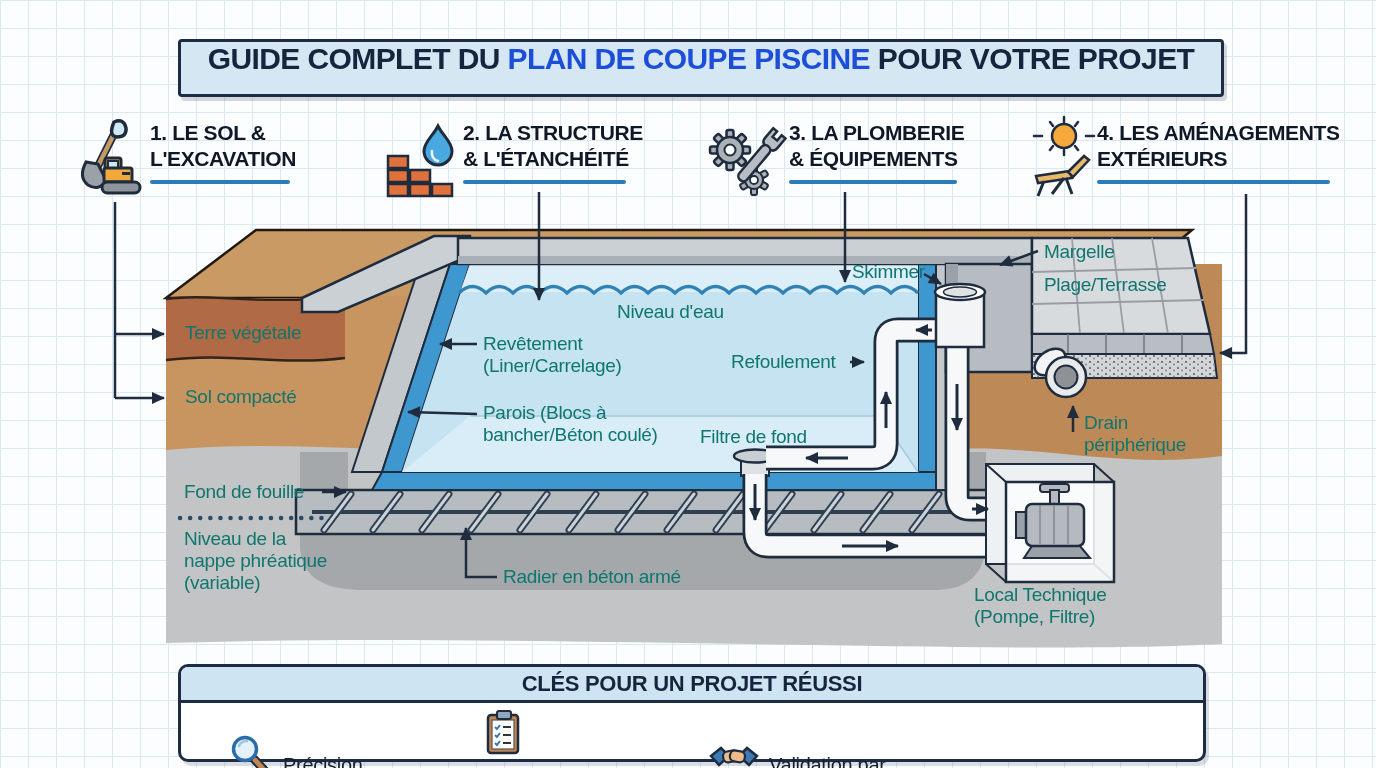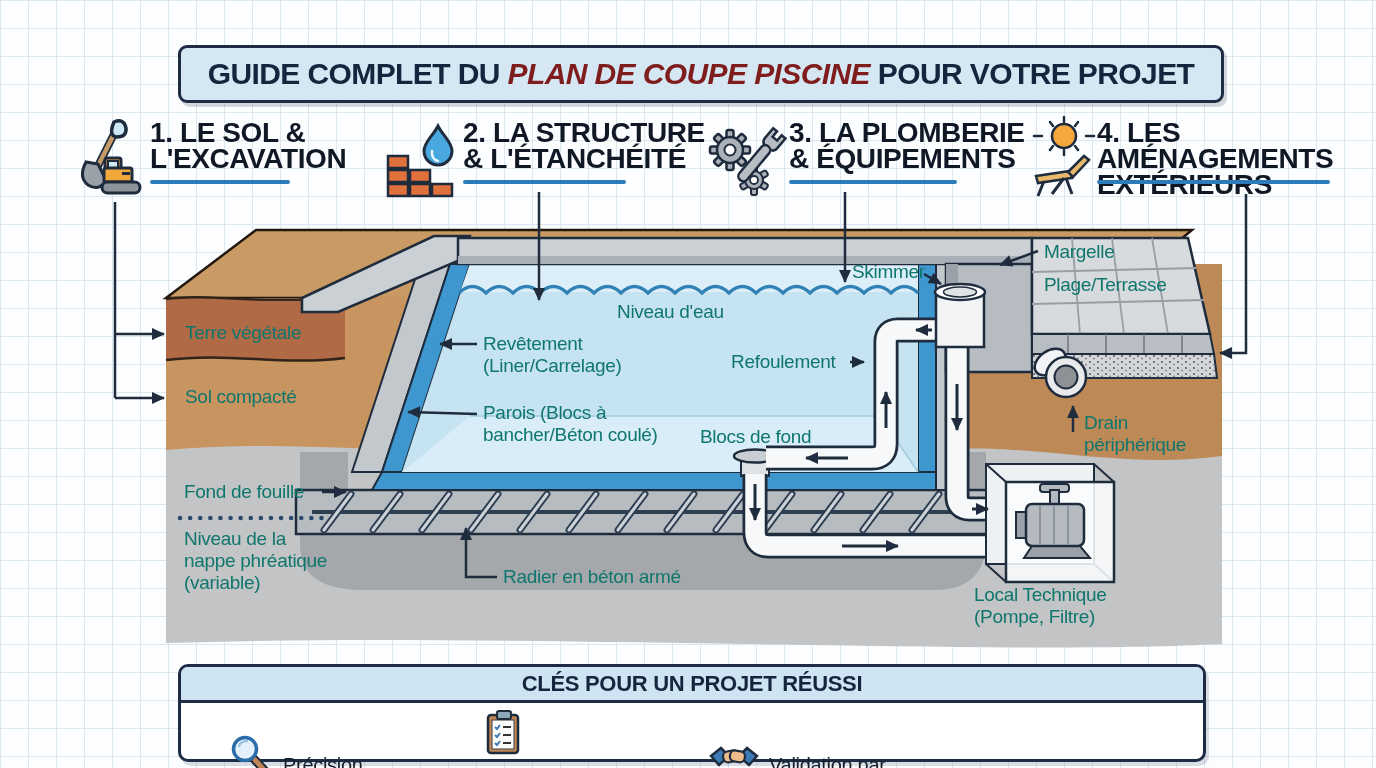--- a/index.html
+++ b/index.html
@@ -8,31 +8,31 @@
     font-family:"Liberation Sans",sans-serif;
     background-color:#fbfdff;
     background-image:
       linear-gradient(#dae8f2 1px, transparent 1px),
       linear-gradient(90deg,#dae8f2 1px, transparent 1px);
     background-size:28px 28px;
   }
   .abs{position:absolute;}
   
   .title-banner{
-    left:178px;top:45px;width:1040px;height:52px;
-    background:#d6e7f4;border:3px solid #1d2c44;border-radius:9px;
+    left:178px;top:39px;width:1040px;height:52px;
+    background:#d6e7f4;border:3px solid #1d2c44;border-radius:4px;
     box-shadow:3px 4px 0 rgba(25,40,65,.18);
-    display:flex;align-items:center;justify-content:center;
+    display:flex;align-items:flex-start;justify-content:center;
     font-size:30px;font-weight:700;letter-spacing:-.6px;color:#16253e;
     white-space:nowrap;
   }
-  .title-banner .hl{color:#7f1d1d;font-style:italic;}
+  .title-banner .hl{color:#1d4ed8;}
   
   .step-label{
-    font-size:28px;line-height:26px;font-weight:700;color:#101826;
+    font-size:21px;line-height:26px;font-weight:700;color:#101826;
     letter-spacing:-.4px;white-space:pre-line;
   }
   .step-underline{height:4px;background:#2b7cb9;border-radius:2px;}
   
   .dlabel{
     font-size:19px;line-height:22px;font-weight:400;color:#0f766e;
     letter-spacing:-.3px;white-space:pre-line;
   }
   
   .footer-bar{
@@ -303,21 +303,21 @@
 
 <div class="abs dlabel" style="left:185px;top:322px">Terre végétale</div>
 <div class="abs dlabel" style="left:185px;top:386px">Sol compacté</div>
 <div class="abs dlabel" style="left:483px;top:333px">Revêtement
 (Liner/Carrelage)</div>
 <div class="abs dlabel" style="left:483px;top:402px">Parois (Blocs à
 bancher/Béton coulé)</div>
 <div class="abs dlabel" style="left:617px;top:301px">Niveau d'eau</div>
 <div class="abs dlabel" style="left:852px;top:261px">Skimmer</div>
 <div class="abs dlabel" style="left:731px;top:351px">Refoulement</div>
-<div class="abs dlabel" style="left:700px;top:426px">Blocs de fond</div>
+<div class="abs dlabel" style="left:700px;top:426px">Filtre de fond</div>
 <div class="abs dlabel" style="left:1044px;top:241px">Margelle</div>
 <div class="abs dlabel" style="left:1044px;top:274px">Plage/Terrasse</div>
 <div class="abs dlabel" style="left:1084px;top:412px">Drain
 périphérique</div>
 <div class="abs dlabel" style="left:184px;top:481px">Fond de fouille</div>
 <div class="abs dlabel" style="left:184px;top:528px">Niveau de la
 nappe phréatique
 (variable)</div>
 <div class="abs dlabel" style="left:503px;top:566px">Radier en béton armé</div>
 <div class="abs dlabel" style="left:974px;top:584px">Local Technique

